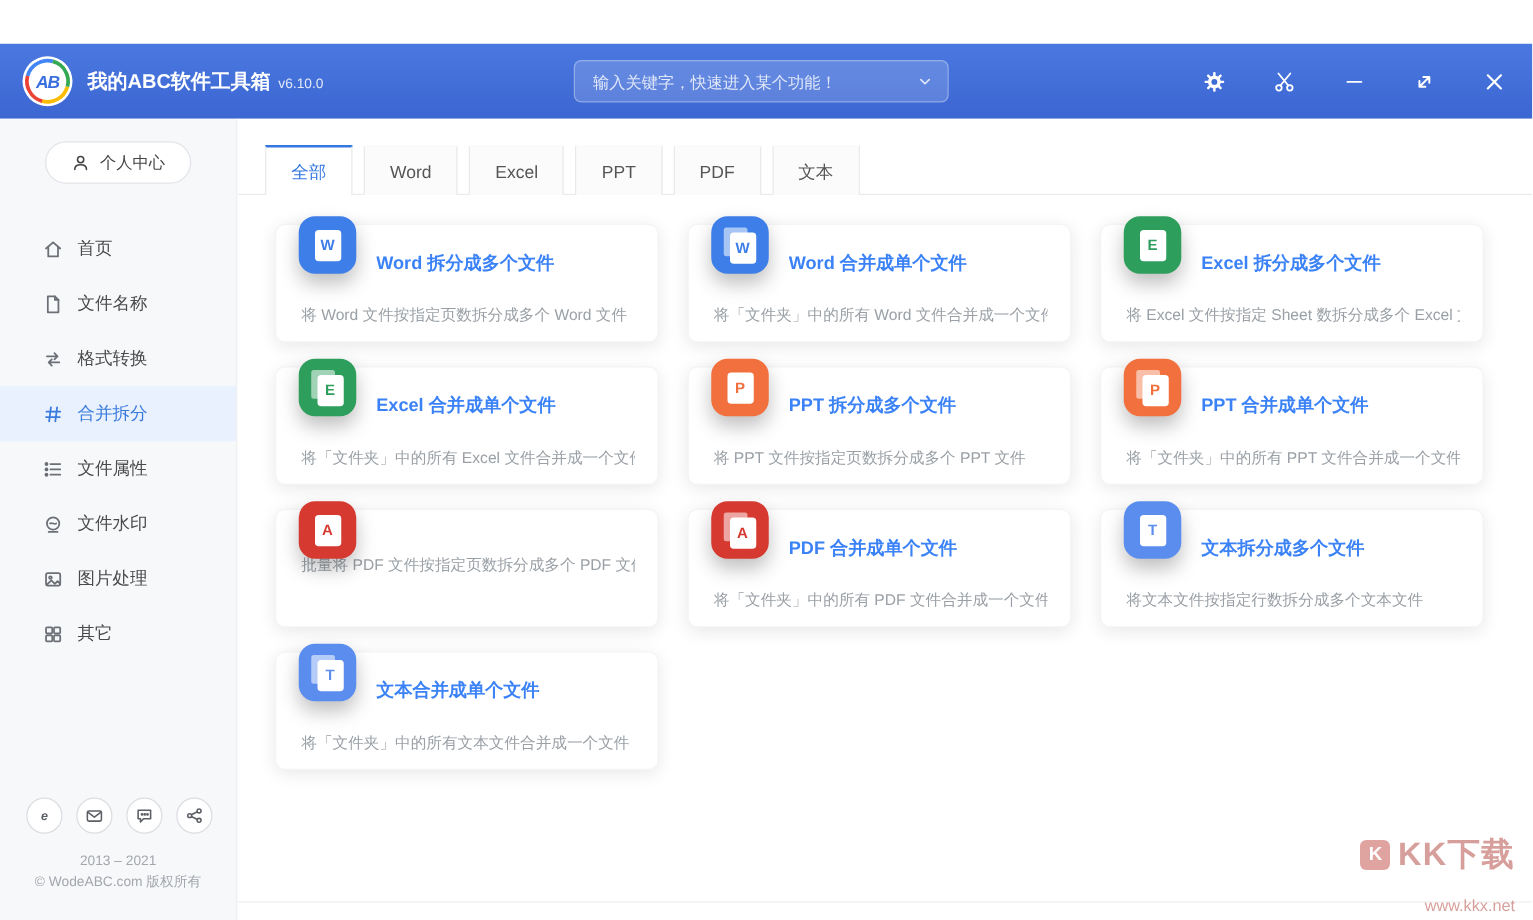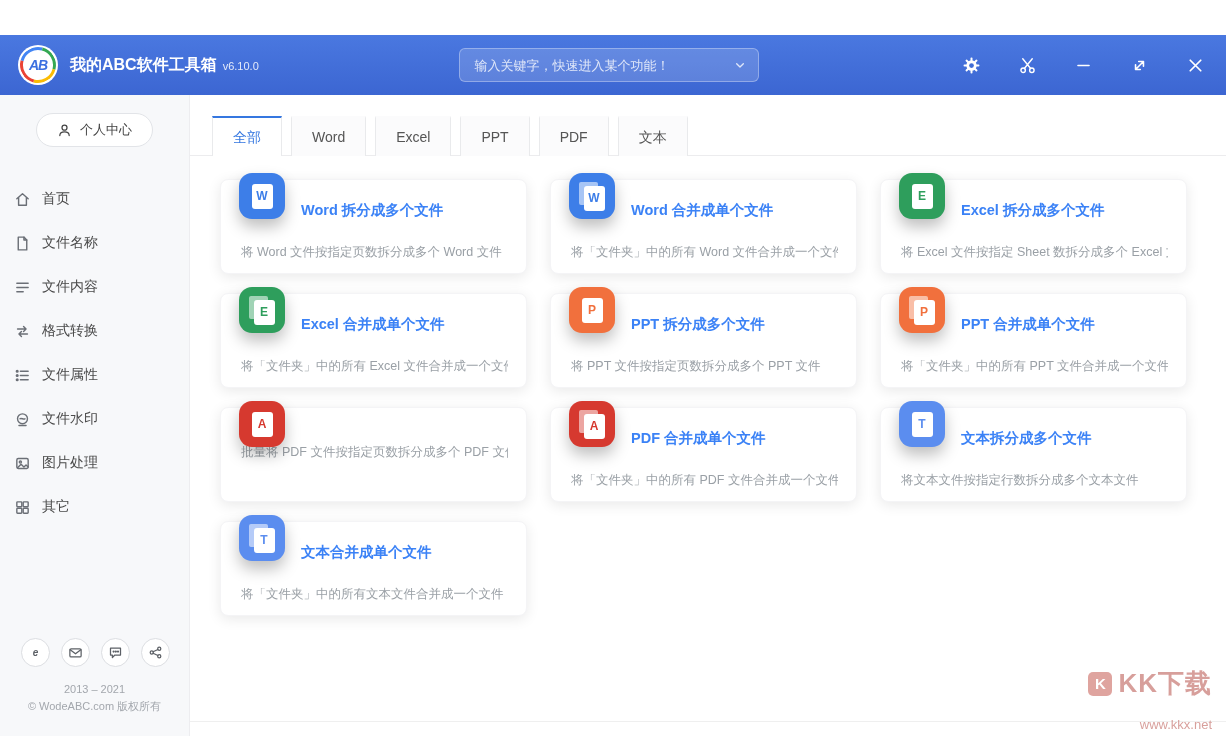--- a/index.html
+++ b/index.html
@@ -25,21 +25,21 @@
   .tb-btn.close svg { width:21px; height:21px; }
 
   
   .body { flex:1; display:flex; min-height:0; }
 
   
   .sidebar { width:190px; flex:0 0 190px; background:#f7f8fa; border-right:1px solid #ededf0; display:flex; flex-direction:column; padding-top:18px; }
   .profile-pill { margin:0 auto; height:34px; padding:0 20px; display:flex; align-items:center; gap:8px; background:#fff; border:1px solid #e2e4e8; border-radius:17px; font-size:13px; color:#444; cursor:pointer; }
   .profile-pill svg { width:15px; height:15px; stroke:#555; }
   .nav { margin-top:30px; }
-  .nav-item { height:44px; display:flex; align-items:center; padding-left:14px; font-size:14px; color:#4a4a4a; cursor:pointer; }
+  .nav-item { height:44px; display:flex; align-items:center; padding-left:34px; font-size:14px; color:#4a4a4a; cursor:pointer; }
   .nav-item .nav-icon { width:17px; height:17px; margin-right:11px; display:flex; color:#6b6f76; }
   .nav-item svg { width:17px; height:17px; }
   .nav-item.active { background:#e8f1fd; color:#3a7bde; }
   .nav-item.active .nav-icon { color:#3a7bde; }
   .sb-bottom { margin-top:auto; padding-bottom:10px; }
   .sb-links { display:flex; gap:11px; padding:0 0 14px 21px; }
   .sb-link { width:29px; height:29px; border-radius:50%; background:#fff; border:1px solid #dcdee2; display:flex; align-items:center; justify-content:center; color:#5c6066; cursor:pointer; }
   .sb-link svg { width:15px; height:15px; }
   .sb-foot { text-align:center; font-size:11px; color:#a3a7ad; line-height:1.6; padding-bottom:10px; }
 
@@ -156,33 +156,33 @@
               <svg class="stroke" viewBox="0 0 24 24">
                 <path d="M6 3 H14 L18 7 V21 H6 Z"></path>
                 <path d="M14 3 V7 H18"></path>
               </svg>
             </span>
           <span class="nav-label">文件名称</span>
         </div>
         <div class="nav-item">
           <span class="nav-icon">
               <svg class="stroke" viewBox="0 0 24 24">
-                <path d="M4 6 H20 M4 12 H20 M4 18 H13"></path>
-              </svg>
-            </span>
-          <span class="nav-label">文件内容</span>
-        </div>
-        <div class="nav-item">
-          <span class="nav-icon">
-              <svg class="stroke" viewBox="0 0 24 24">
                 <path d="M5 8.5 H17 M17 8.5 l-3.5-3.5 M17 8.5 l-3.5 3.5"></path>
                 <path d="M19 15.5 H7 M7 15.5 l3.5-3.5 M7 15.5 l3.5 3.5"></path>
               </svg>
             </span>
           <span class="nav-label">格式转换</span>
+        </div>
+        <div class="nav-item active">
+          <span class="nav-icon">
+              <svg class="stroke" viewBox="0 0 24 24">
+                <path d="M9.5 4 L7.5 20 M16.5 4 L14.5 20 M4.5 9 H20 M4 15 H19.5"></path>
+              </svg>
+            </span>
+          <span class="nav-label">合并拆分</span>
         </div>
         <div class="nav-item">
           <span class="nav-icon">
               <svg class="stroke" viewBox="0 0 24 24">
                 <path d="M9 6 H20 M9 12 H20 M9 18 H20"></path>
                 <circle cx="4.5" cy="6" r="1.2" fill="currentColor"></circle>
                 <circle cx="4.5" cy="12" r="1.2" fill="currentColor"></circle>
                 <circle cx="4.5" cy="18" r="1.2" fill="currentColor"></circle>
               </svg>
             </span>

